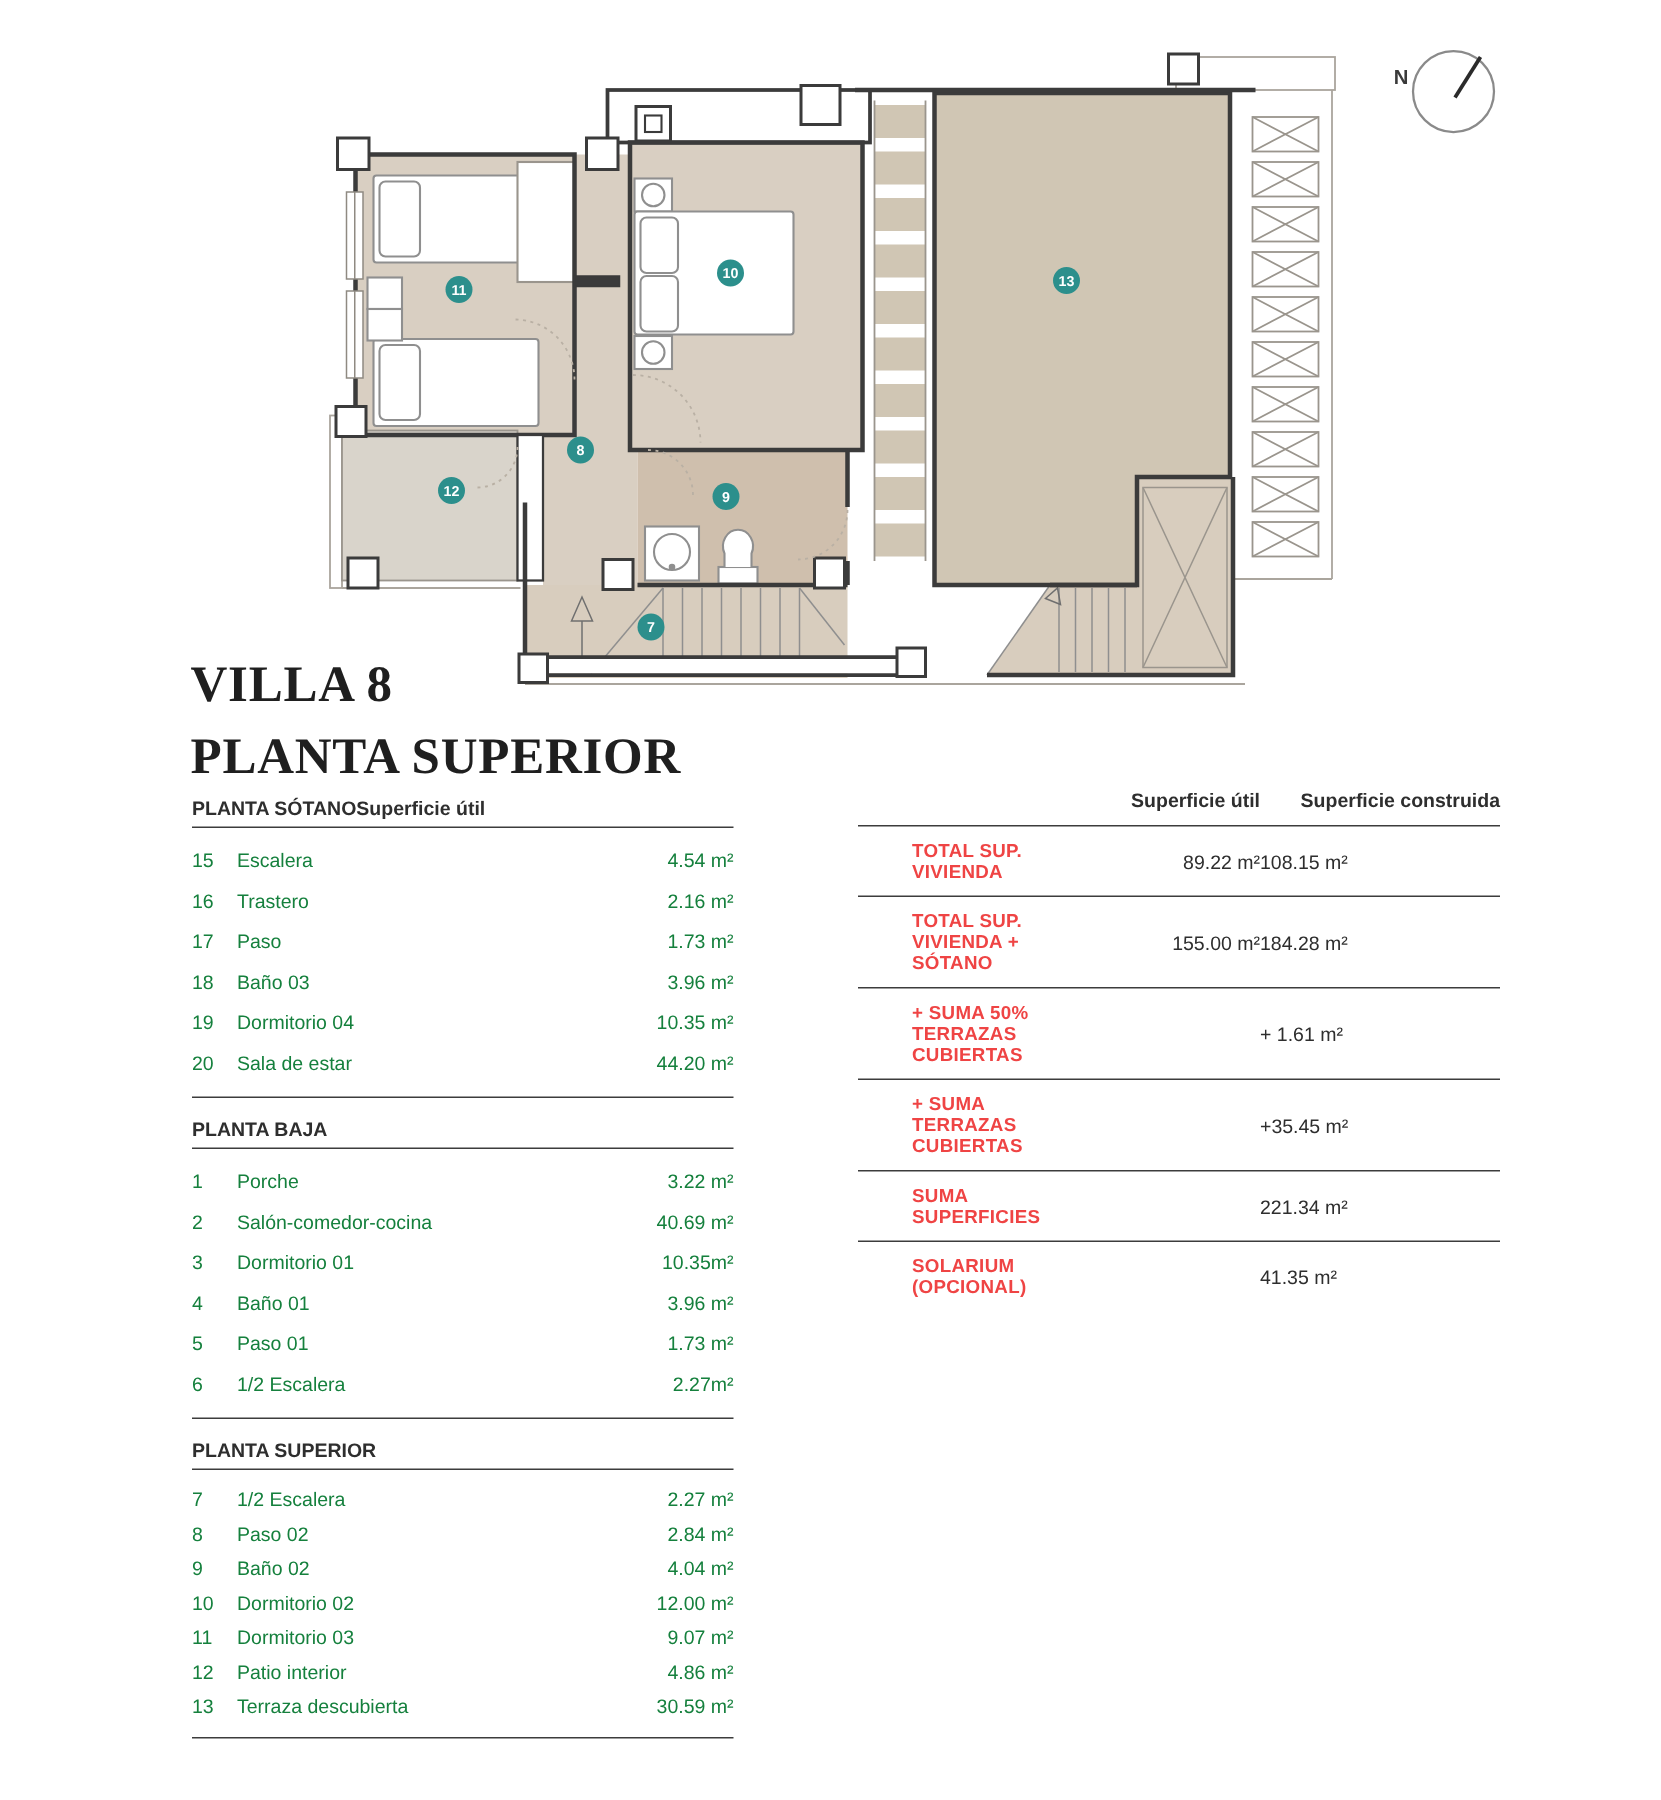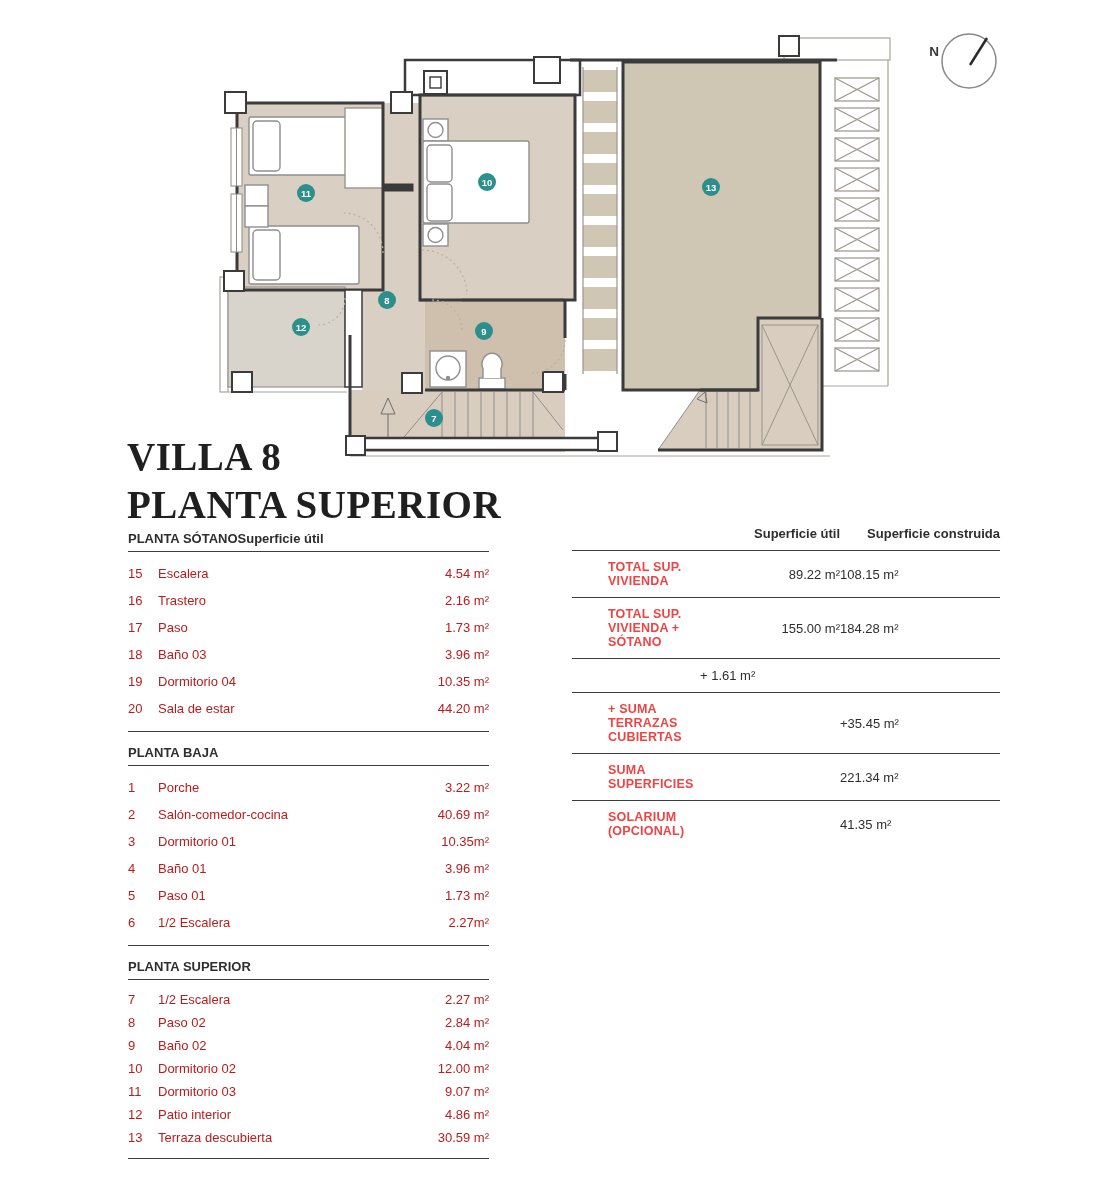--- a/index.html
+++ b/index.html
@@ -1,25 +1,25 @@
 <!DOCTYPE html>
 <html><head>
 <meta charset="utf-8">
 <style>
   html,body{margin:0;padding:0;background:#ffffff;}
   body{width:1107px;height:1200px;position:relative;font-family:"Liberation Sans",sans-serif;color:#2e2e2e;overflow:hidden;}
   .plan-wrap{position:absolute;left:0;top:0;width:1107px;height:470px;}
-  .title{position:absolute;left:127px;top:433px;font-family:"Liberation Serif","DejaVu Serif",serif;font-weight:700;font-size:39px;line-height:48px;color:#1f1f1f;letter-spacing:.5px;}
+  .title{position:absolute;left:127px;top:433px;font-family:"Liberation Serif","DejaVu Serif",serif;font-weight:700;font-size:34px;line-height:48px;color:#1f1f1f;letter-spacing:.5px;}
   
   .area-table{position:absolute;left:128px;top:531px;width:361px;font-size:13px;}
   .sec{border-bottom:1.5px solid #3c3c3c;margin-bottom:13px;}
   .sec.last{border-bottom:none;}
   .sec-head{display:flex;justify-content:flex-start;align-items:flex-end;font-weight:700;padding-bottom:5px;border-bottom:1.5px solid #3c3c3c;}
   .rows{padding:8px 0 9px;}
-  .row{display:flex;padding:6px 0;color:#b91c1c;}
+  .row{display:flex;padding:6px 0;color:#15803d;}
   .rows.tight .row{padding:4px 0;}
   .row .num{width:30px;}
   .row .nm{flex:1;}
   .row .vl{text-align:right;}
   
   .sum-table{position:absolute;left:572px;top:526px;width:428px;font-size:13px;}
   .sum-head{display:flex;justify-content:flex-end;font-weight:700;padding-bottom:9px;border-bottom:1.5px solid #3c3c3c;}
   .sum-head .h1{width:150px;text-align:right;}
   .sum-head .h2{width:160px;text-align:right;}
   .sum-row{display:flex;align-items:center;padding:9px 0;border-bottom:1.5px solid #3c3c3c;}
@@ -351,20 +351,21 @@
     <span class="lbl">TOTAL SUP. VIVIENDA</span>
     <span class="c1">89.22 m²</span>
     <span class="c2">108.15 m²</span>
   </div>
   <div class="sum-row">
     <span class="lbl">TOTAL SUP. VIVIENDA + SÓTANO</span>
     <span class="c1">155.00 m²</span>
     <span class="c2">184.28 m²</span>
   </div>
   <div class="sum-row">
+    <span class="lbl">+ SUMA 50% TERRAZAS CUBIERTAS</span>
     <span class="c1"></span>
     <span class="c2">+ 1.61 m²</span>
   </div>
   <div class="sum-row">
     <span class="lbl">+ SUMA TERRAZAS CUBIERTAS</span>
     <span class="c1"></span>
     <span class="c2">+35.45 m²</span>
   </div>
   <div class="sum-row">
     <span class="lbl">SUMA SUPERFICIES</span>

